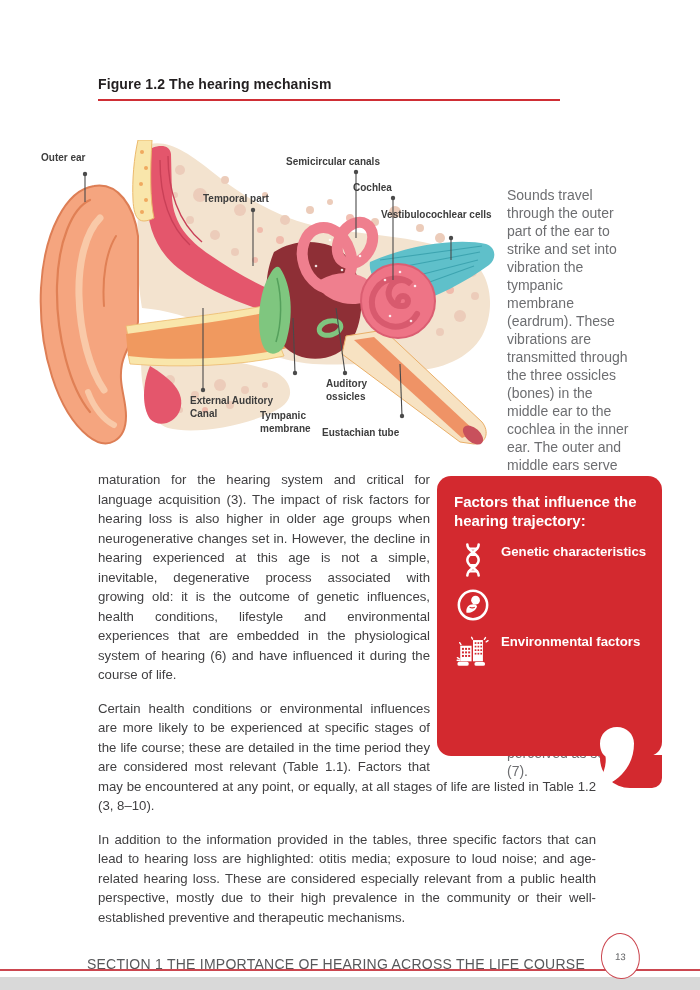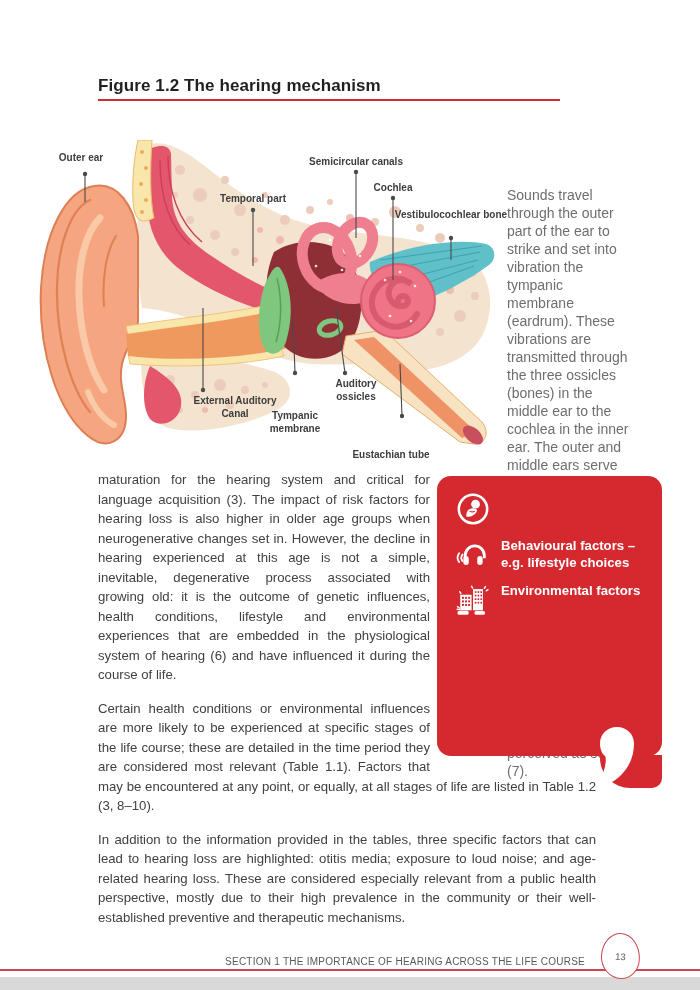--- a/index.html
+++ b/index.html
@@ -2,48 +2,48 @@
 <html><head>
 <meta charset="utf-8">
 <style>
   html,body{margin:0;padding:0;}
   body{
     width:700px;height:990px;position:relative;overflow:hidden;
     background:#ffffff;font-family:"Liberation Sans",sans-serif;
     -webkit-font-smoothing:antialiased;
   }
   
-  .fig-title{position:absolute;left:98px;top:76px;font-size:17px;font-weight:bold;color:#231f20;letter-spacing:.1px;}
+  .fig-title{position:absolute;left:98px;top:76px;font-size:14px;font-weight:bold;color:#231f20;letter-spacing:.1px;}
   .title-rule{position:absolute;left:98px;top:99px;width:462px;height:2px;background:#cf2e35;}
 
   
   .diagram{position:absolute;left:30px;top:140px;width:470px;height:320px;}
   .diagram svg{position:absolute;left:0;top:0;}
-  .diag-label{position:absolute;font-size:10px;font-weight:600;color:#3d3d3d;text-align:center;line-height:12.5px;}
+  .diag-label{position:absolute;font-size:10px;font-weight:600;color:#3d3d3d;line-height:12.5px;}
 
   
   .side-caption{position:absolute;left:507px;top:186px;width:126px;font-size:14px;line-height:18px;color:#6d6e71;}
 
   
   .text-flow{position:absolute;left:98px;top:470px;width:514px;font-size:13.2px;line-height:19.5px;color:#414042;text-align:justify;}
   .text-flow p{margin:0 16px 14px 0;}
 
   
   .factors-float{float:right;width:182px;height:297px;margin:0 0 6px 0;position:relative;}
   .factors-box{position:absolute;left:7px;top:6px;width:225px;height:280px;background:#d3292f;border-radius:14px;
     color:#fff;padding:16px 14px 0 17px;box-sizing:border-box;text-align:left;}
   .factors-heading{font-size:15px;font-weight:bold;line-height:19px;margin-bottom:13px;}
   .factor-item{display:flex;gap:9px;margin-bottom:11px;align-items:flex-start;}
   .factor-icon{flex:0 0 38px;display:flex;justify-content:center;}
   .factor-label{font-size:13.2px;font-weight:bold;line-height:16.5px;padding-top:1px;}
   .box-tail{position:absolute;right:0;bottom:-32px;width:62px;height:33px;background:#d3292f;border-radius:0 0 10px 30px;}
   .comma-svg{position:absolute;right:22px;bottom:-30px;width:46px;height:60px;}
 
   
-  .footer-text{position:absolute;right:115px;top:956px;font-size:10px;color:#58595b;letter-spacing:.25px;}
+  .footer-text{position:absolute;right:115px;top:956px;font-size:14px;color:#58595b;letter-spacing:.25px;}
   .footer-line{position:absolute;left:0;top:969px;width:700px;height:2px;background:#cc4750;}
   .page-bubble{position:absolute;left:601px;top:933px;width:37px;height:44px;background:#fff;border:1.6px solid #cc4750;
     border-radius:48% 52% 46% 54% / 52% 56% 44% 48%;transform:rotate(3deg);z-index:3;
     display:flex;align-items:center;justify-content:center;font-size:9.5px;color:#58595b;}
   .bottom-bar{position:absolute;left:0;top:977px;width:700px;height:13px;background:#d9d9d9;}
 </style>
 </head>
 <body>
 
 <div class="fig-title">Figure 1.2 The hearing mechanism</div>
@@ -181,57 +181,56 @@
         <circle cx="265" cy="233" r="2.2"></circle>
         <circle cx="315" cy="233" r="2.2"></circle>
         <circle cx="372" cy="276" r="2.2"></circle>
     </g>
   </svg>
 
   <div class="diag-label" style="left:11px;top:12px;width:80px;">Outer ear</div>
   <div class="diag-label" style="left:173px;top:53px;width:100px;">Temporal part</div>
   <div class="diag-label" style="left:256px;top:16px;width:140px;">Semicircular canals</div>
   <div class="diag-label" style="left:323px;top:42px;width:80px;">Cochlea</div>
-  <div class="diag-label" style="left:351px;top:69px;width:140px;">Vestibulocochlear bone</div>
+  <div class="diag-label" style="left:351px;top:69px;width:140px;">Vestibulocochlear cells</div>
   <div class="diag-label" style="left:136px;top:255px;width:90px;margin-left:24px;">External Auditory Canal</div>
   <div class="diag-label" style="left:230px;top:238px;width:70px;margin-top:32px;">Tympanic membrane</div>
   <div class="diag-label" style="left:296px;top:238px;width:60px;">Auditory ossicles</div>
-  <div class="diag-label" style="left:301px;top:287px;width:120px;margin-top:22px;">Eustachian tube</div>
+  <div class="diag-label" style="left:292px;top:287px;width:120px;">Eustachian tube</div>
 </div>
 
 <div class="side-caption">Sounds travel through the outer part of the ear to strike and set into vibration the tympanic membrane (eardrum). These vibrations are transmitted through the three ossicles (bones) in the middle ear to the cochlea in the inner ear. The outer and middle ears serve to amplify the sound vibrations setting into motion the fluid contained within the cochlea. This movement is transduced by hair (sensory) cells within the cochlea to an electrical, nervous impulse that is transmitted by the auditory nerve to the brain where it is perceived as sound (7).</div>
 
 <div class="text-flow">
   <div class="factors-float">
     <div class="factors-box">
-
+      <div class="factors-heading">Factors that influence the hearing trajectory:</div>
+
+      <div class="factor-item">
+        <div class="factor-icon">
+          <svg width="34" height="34" viewBox="0 0 24 24" fill="none" stroke="#fff" stroke-linecap="round">
+            <path d="M8,1 C8,6.5 16,6.5 16,12 C16,17.5 8,17.5 8,23" stroke-width="1.8"></path>
+            <path d="M16,1 C16,6.5 8,6.5 8,12 C8,17.5 16,17.5 16,23" stroke-width="1.8"></path>
+            <path d="M9,4 h6 M9,20 h6 M10,8.5 h4 M10,15.5 h4" stroke-width="1.5"></path>
+          </svg>
+        </div>
+        <div class="factor-label">Genetic characteristics</div>
+      </div>
 
       <div class="factor-item">
         <div class="factor-icon">
           <svg width="34" height="34" viewBox="0 0 24 24">
             <circle cx="12" cy="12" r="10" fill="none" stroke="#fff" stroke-width="1.8"></circle>
             <circle cx="13.8" cy="8.6" r="3.1" fill="#fff"></circle>
             <path d="M12.6,11.4 C9.2,11.2 6.8,13.6 7.4,17.4 C10.2,17.8 13.6,16.4 14.8,13.2 C15.1,12.4 14,11.5 12.6,11.4 Z" fill="#fff"></path>
             <path d="M9.6,13.6 c1.2,0.6 2.6,0.6 3.6,0" stroke="#d3292f" stroke-width="0.9" fill="none"></path>
           </svg>
         </div>
       </div>
 
-      <div class="factor-item">
-        <div class="factor-icon">
-          <svg width="34" height="34" viewBox="0 0 24 24">
-            <path d="M6.5,15 v-2 a6.75,6.75 0 0 1 13.5,0 v2" fill="none" stroke="#fff" stroke-width="2"></path>
-            <rect x="5.2" y="13.4" width="3.8" height="6.4" rx="1.9" fill="#fff"></rect>
-            <rect x="15" y="13.4" width="3.8" height="6.4" rx="1.9" fill="#fff"></rect>
-            <path d="M2.2,11.5 c-1.3,1.8 -1.3,4.4 0,6.2" fill="none" stroke="#fff" stroke-width="1.3" stroke-linecap="round"></path>
-            <path d="M4.6,12.4 c-1,1.3 -1,3.3 0,4.6" fill="none" stroke="#fff" stroke-width="1.3" stroke-linecap="round"></path>
-          </svg>
-        </div>
-        <div class="factor-label">Behavioural factors – e.g. lifestyle choices</div>
-      </div>
 
       <div class="factor-item">
         <div class="factor-icon">
           <svg width="34" height="34" viewBox="0 0 24 24">
             <rect x="3" y="9" width="8" height="11" fill="#fff"></rect>
             <rect x="12" y="5" width="7" height="15" fill="#fff"></rect>
             <g fill="#d3292f">
               <rect x="4.2" y="10.5" width="1.4" height="1.4"></rect>
                 <rect x="6.4" y="10.5" width="1.4" height="1.4"></rect>
                 <rect x="8.6" y="10.5" width="1.4" height="1.4"></rect>

